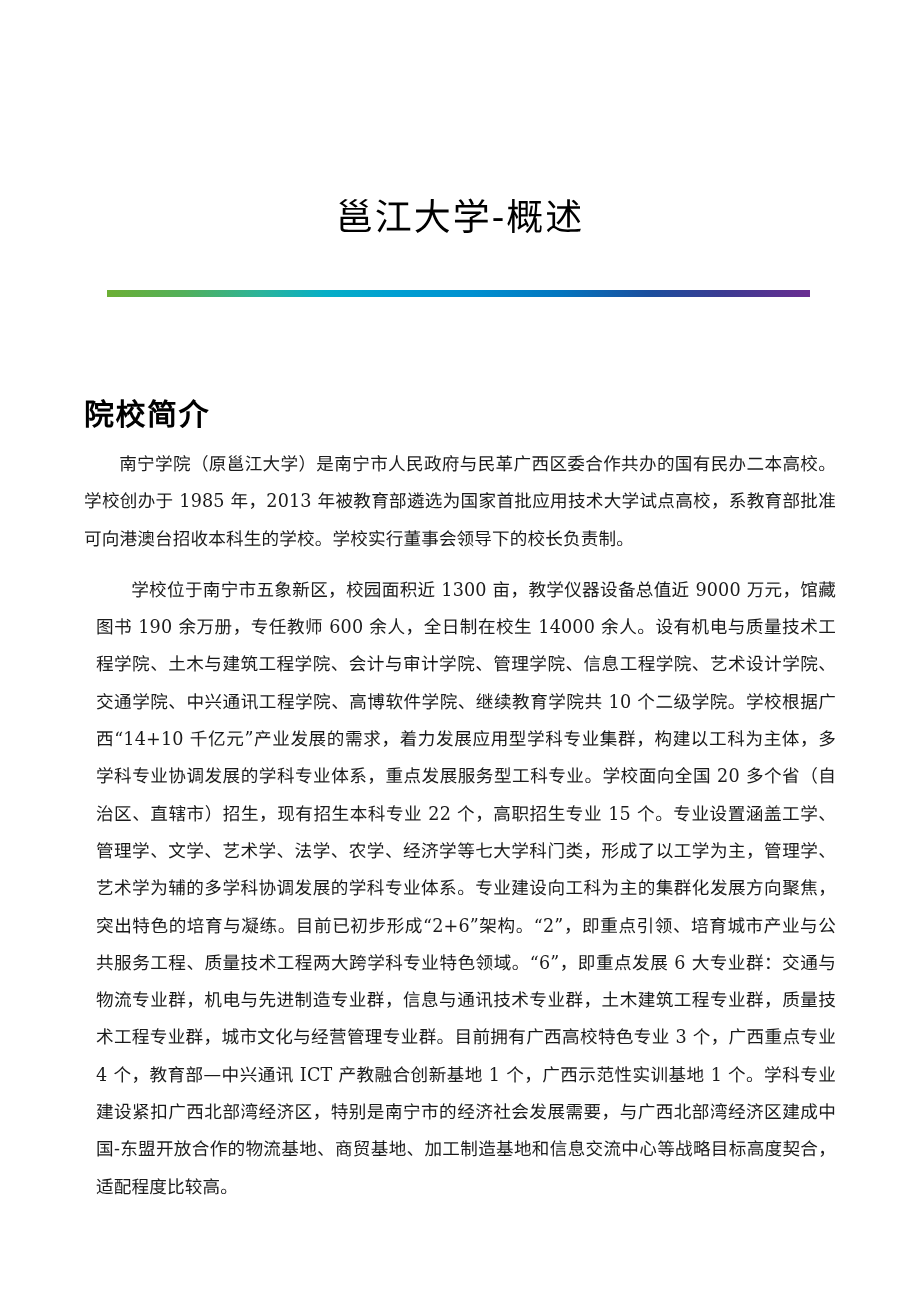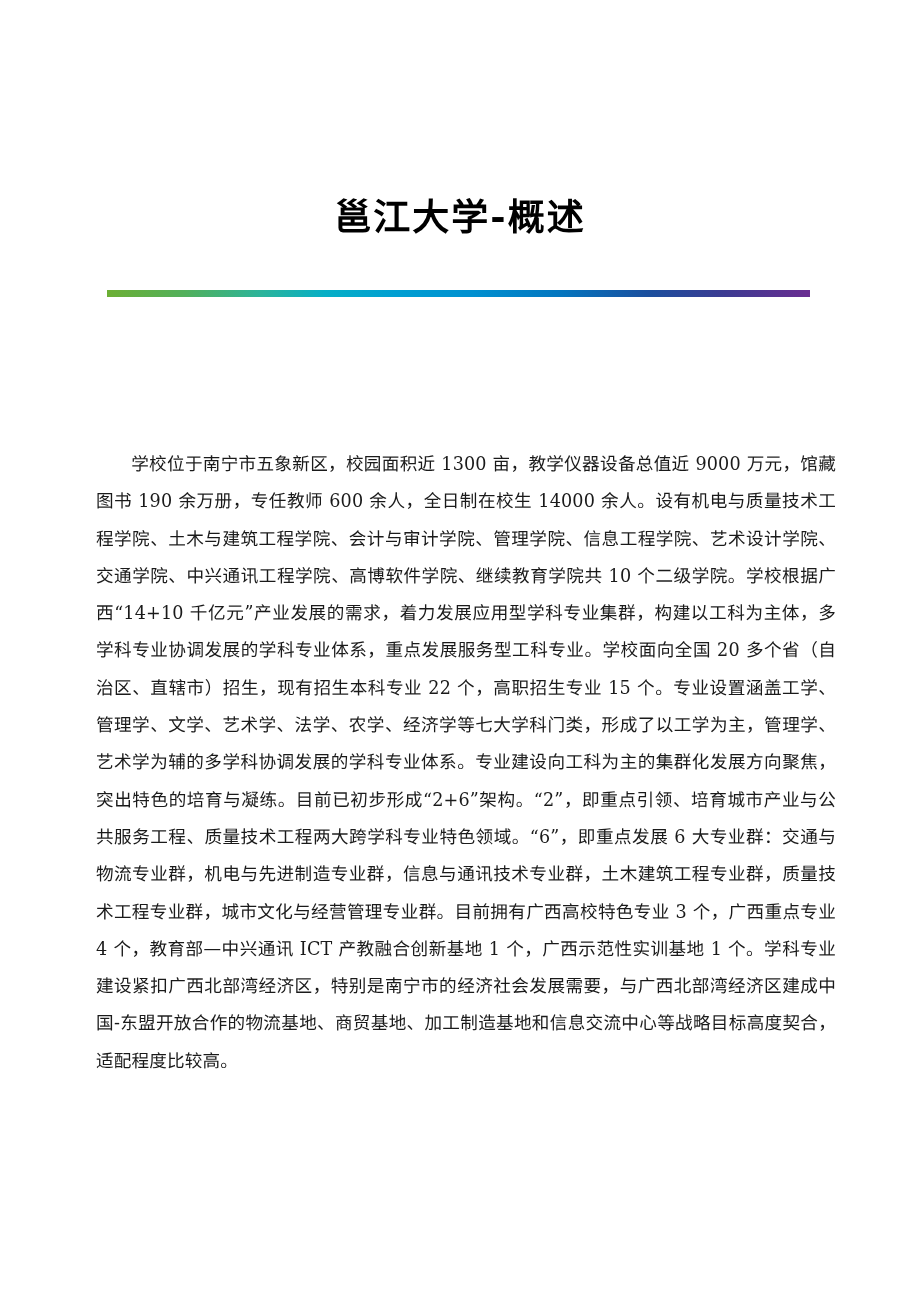--- a/index.html
+++ b/index.html
@@ -26,21 +26,21 @@
 
   
   .doc-title {
     position: absolute;
     top: 168px;
     left: 0;
     width: 920px;
     text-align: center;
     font-family: "DejaVu Serif", "Liberation Serif", serif;
     font-size: 37px;
-    font-weight: 700;
+    font-weight: 400;
     letter-spacing: 2px;
     line-height: 1.35;
     color: #000000;
     white-space: nowrap;
   }
 
   
   .divider-wrap {
     position: absolute;
     top: 290px;
@@ -109,18 +109,20 @@
 <body>
 
 <div class="page">
 
   <h1 class="doc-title">邕江大学-概述</h1>
 
   <div class="divider-wrap">
     <div class="divider-rule"></div>
   </div>
 
+  <h2 class="section-heading">院校简介</h2>
 
   <div class="body-area">
+    <p class="para">南宁学院（原邕江大学）是南宁市人民政府与民革广西区委合作共办的国有民办二本高校。学校创办于 1985 年，2013 年被教育部遴选为国家首批应用技术大学试点高校，系教育部批准可向港澳台招收本科生的学校。学校实行董事会领导下的校长负责制。</p>
     <p class="para">学校位于南宁市五象新区，校园面积近 1300 亩，教学仪器设备总值近 9000 万元，馆藏图书 190 余万册，专任教师 600 余人，全日制在校生 14000 余人。设有机电与质量技术工程学院、土木与建筑工程学院、会计与审计学院、管理学院、信息工程学院、艺术设计学院、交通学院、中兴通讯工程学院、高博软件学院、继续教育学院共 10 个二级学院。学校根据广西“14+10 千亿元”产业发展的需求，着力发展应用型学科专业集群，构建以工科为主体，多学科专业协调发展的学科专业体系，重点发展服务型工科专业。学校面向全国 20 多个省（自治区、直辖市）招生，现有招生本科专业 22 个，高职招生专业 15 个。专业设置涵盖工学、管理学、文学、艺术学、法学、农学、经济学等七大学科门类，形成了以工学为主，管理学、艺术学为辅的多学科协调发展的学科专业体系。专业建设向工科为主的集群化发展方向聚焦，突出特色的培育与凝练。目前已初步形成“2+6”架构。“2”，即重点引领、培育城市产业与公共服务工程、质量技术工程两大跨学科专业特色领域。“6”，即重点发展 6 大专业群：交通与物流专业群，机电与先进制造专业群，信息与通讯技术专业群，土木建筑工程专业群，质量技术工程专业群，城市文化与经营管理专业群。目前拥有广西高校特色专业 3 个，广西重点专业 4 个，教育部—中兴通讯 ICT 产教融合创新基地 1 个，广西示范性实训基地 1 个。学科专业建设紧扣广西北部湾经济区，特别是南宁市的经济社会发展需要，与广西北部湾经济区建成中国-东盟开放合作的物流基地、商贸基地、加工制造基地和信息交流中心等战略目标高度契合，适配程度比较高。</p>
   </div>
 
 </div>
 
 </body></html>

